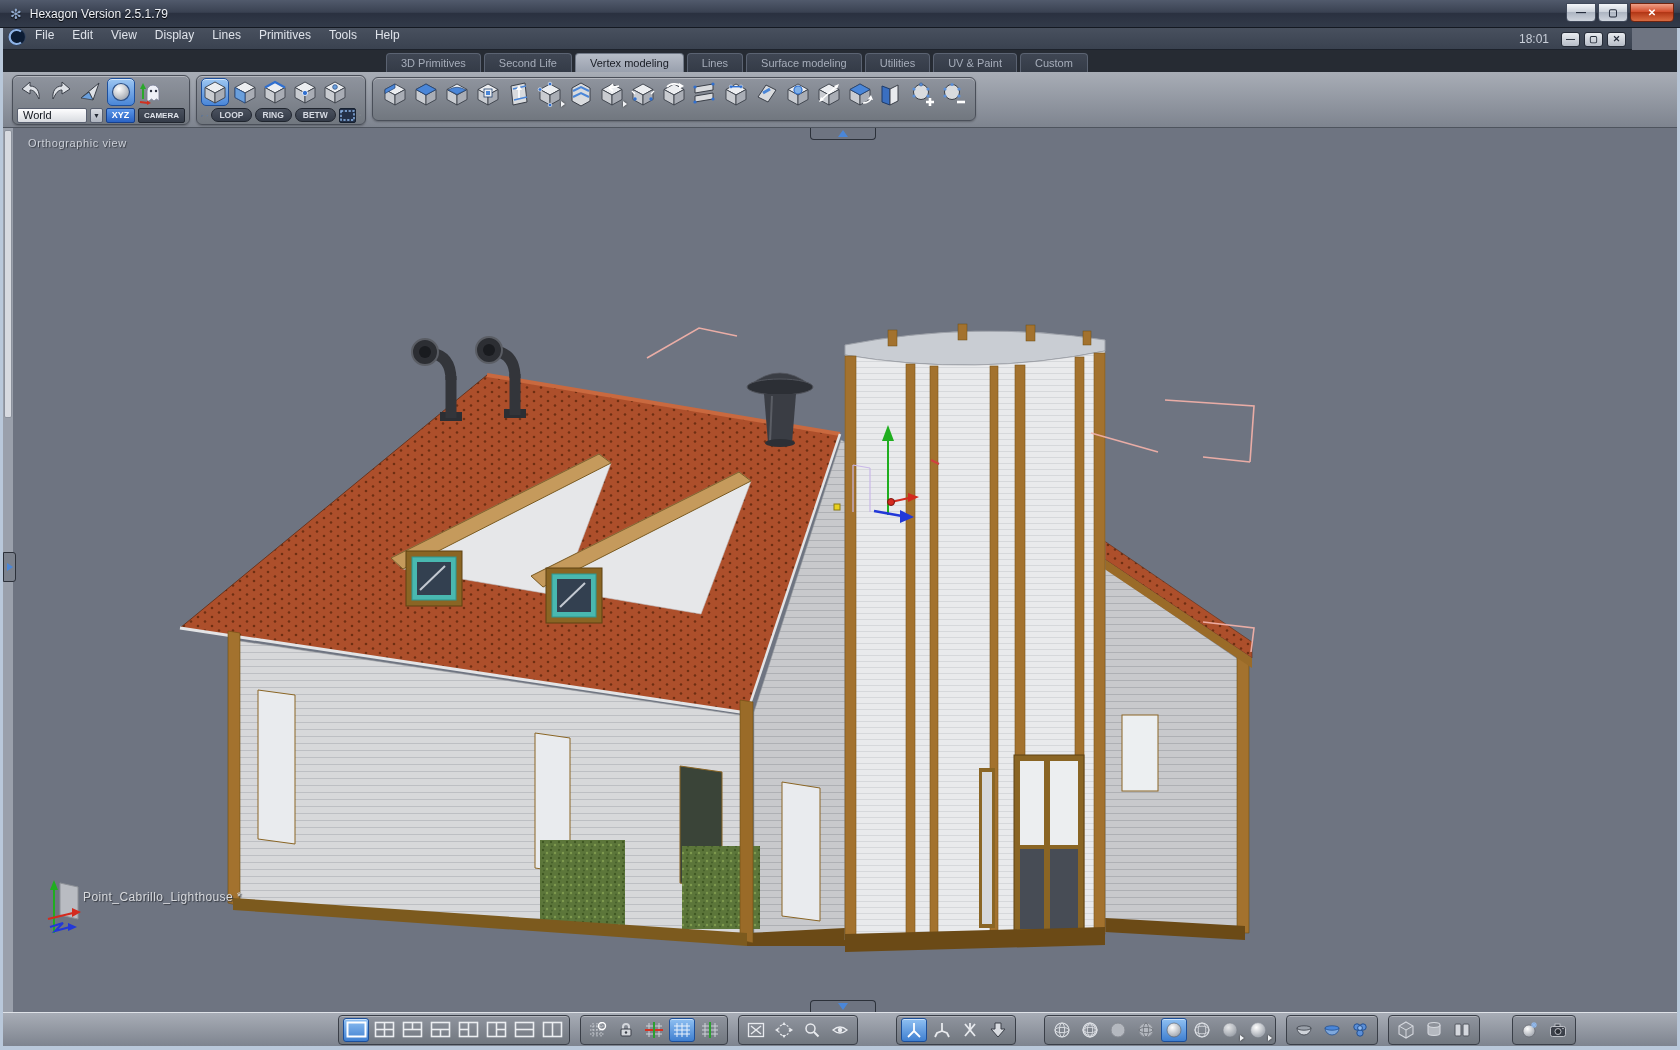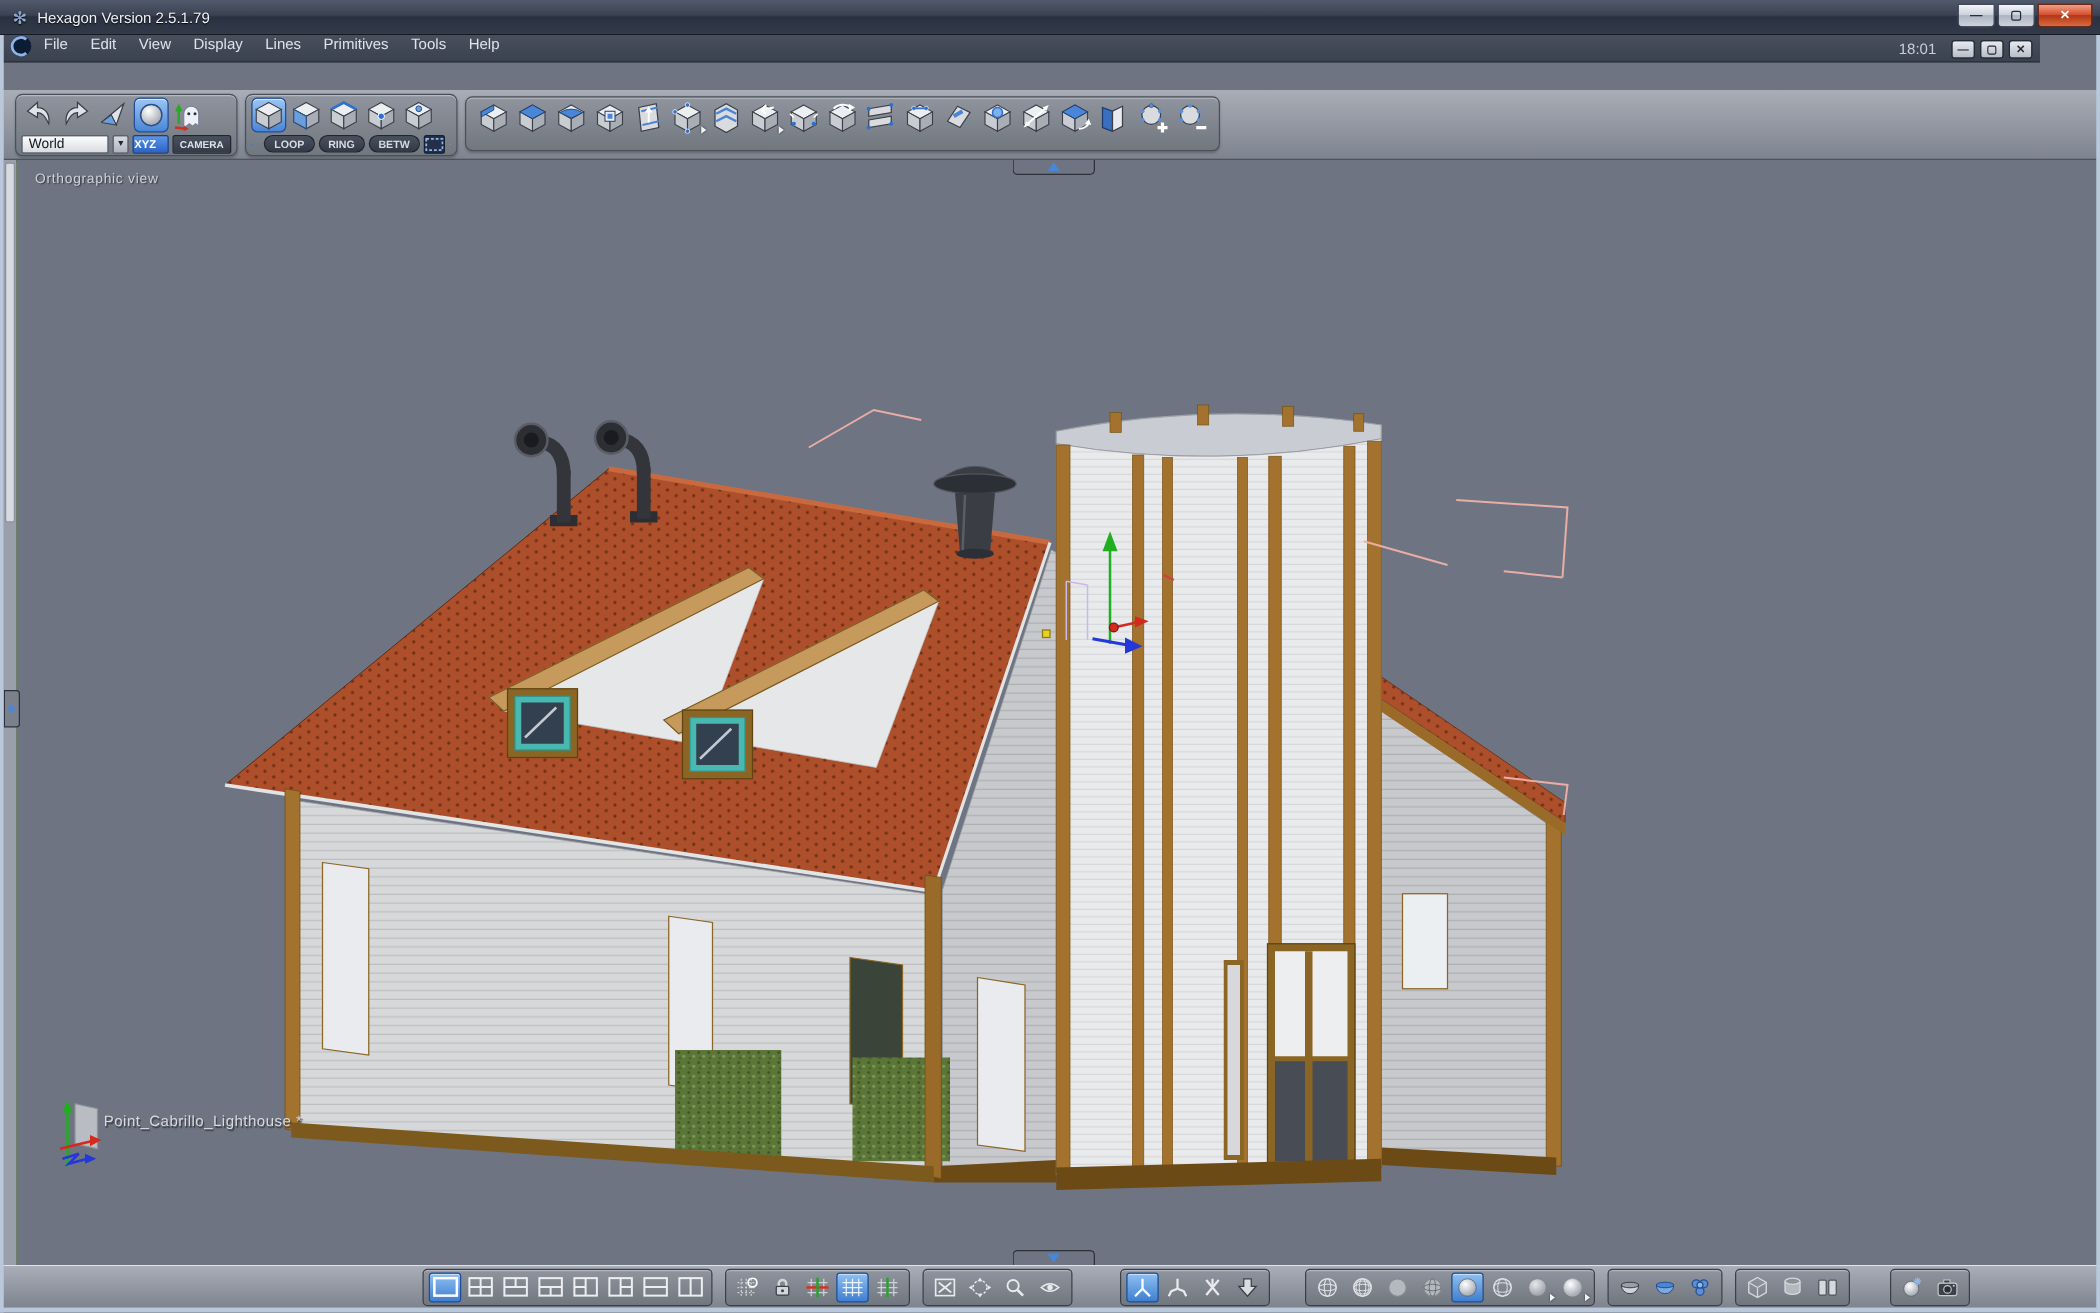--- a/index.html
+++ b/index.html
@@ -58,21 +58,21 @@
   .tsel { background:linear-gradient(#9cc6f2,#4a86d8); border:1px solid #1d4f9c; border-radius:5px;
     box-shadow:inset 0 1px 0 rgba(255,255,255,.55); }
   .dd { position:absolute; right:-1px; bottom:1px; width:0; height:0;
     border-top:3px solid transparent; border-bottom:3px solid transparent; border-left:4px solid #f2f4f7;
     filter:drop-shadow(0 0 1px #333); }
   .wsel { width:78px; height:15px; background:linear-gradient(#fdfdfe,#d8dbe0); border:1px solid #596070;
     border-radius:2px; font-size:11px; color:#10141c; padding-left:5px; line-height:13px; }
   .warr { width:15px; height:15px; background:linear-gradient(#d8dbe2,#aeb4bf); border:1px solid #596070;
     border-radius:2px; font-size:7px; color:#222833; text-align:center; line-height:13px; }
   .btn-xyz { width:32px; height:15px; background:linear-gradient(#5b96e8,#2a63c4); border:1px solid #17408c;
-    border-radius:2px; color:#fff; font-size:9px; font-weight:bold; line-height:13px; }
+    border-radius:2px; color:#fff; font-size:9px; font-weight:bold; text-align:center; line-height:13px; }
   .btn-dark { height:15px; background:linear-gradient(#4a515e,#343b48); border:1px solid #20252e;
     border-radius:2px; color:#dfe3ea; font-size:8px; font-weight:bold; text-align:center; line-height:13px; padding:0 5px; }
   .btn-pill { height:14px; background:linear-gradient(#4a515e,#343b48); border:1px solid #20252e;
     border-radius:7px; color:#d6dae2; font-size:8.5px; font-weight:bold; line-height:12px; padding:0 7px; }
   .marq { width:19px; height:15px; background:#233048; border:1px solid #16202f; border-radius:2px;
     display:flex; align-items:center; justify-content:center; }
 
   
   .viewport { position:absolute; left:3px; top:128px; width:1674px; height:884px; background:#4d7c0f;
     box-shadow:inset 0 1px 0 #2a2e36; overflow:hidden; }
@@ -153,20 +153,32 @@
     <span class="menuitem">Tools</span>
     <span class="menuitem">Help</span>
     <div class="menu-right">
       <span class="clock">18:01</span>
       <div class="mbtn">—</div>
       <div class="mbtn">▢</div>
       <div class="mbtn">✕</div>
     </div>
   </div>
 
+  <div class="tabbar">
+    <div class="tabs">
+      <div class="tab">3D Primitives</div>
+      <div class="tab">Second Life</div>
+      <div class="tab active">Vertex modeling</div>
+      <div class="tab">Lines</div>
+      <div class="tab">Surface modeling</div>
+      <div class="tab">Utilities</div>
+      <div class="tab">UV &amp; Paint</div>
+      <div class="tab">Custom</div>
+    </div>
+  </div>
 
   <div class="toolbar">
 
     <div class="panel grpA">
       <div class="trow">
         <div class="tw">
           <svg class="ti" viewBox="0 0 26 26">
               <path d="M4,10 L12,3 L12,7 C19,7 22,13 21,20 C18,14 16,11 12,11 L12,15 Z" fill="#dfe2e7" stroke="#3a3f48" stroke-width="1"></path>
             </svg>
         </div>

